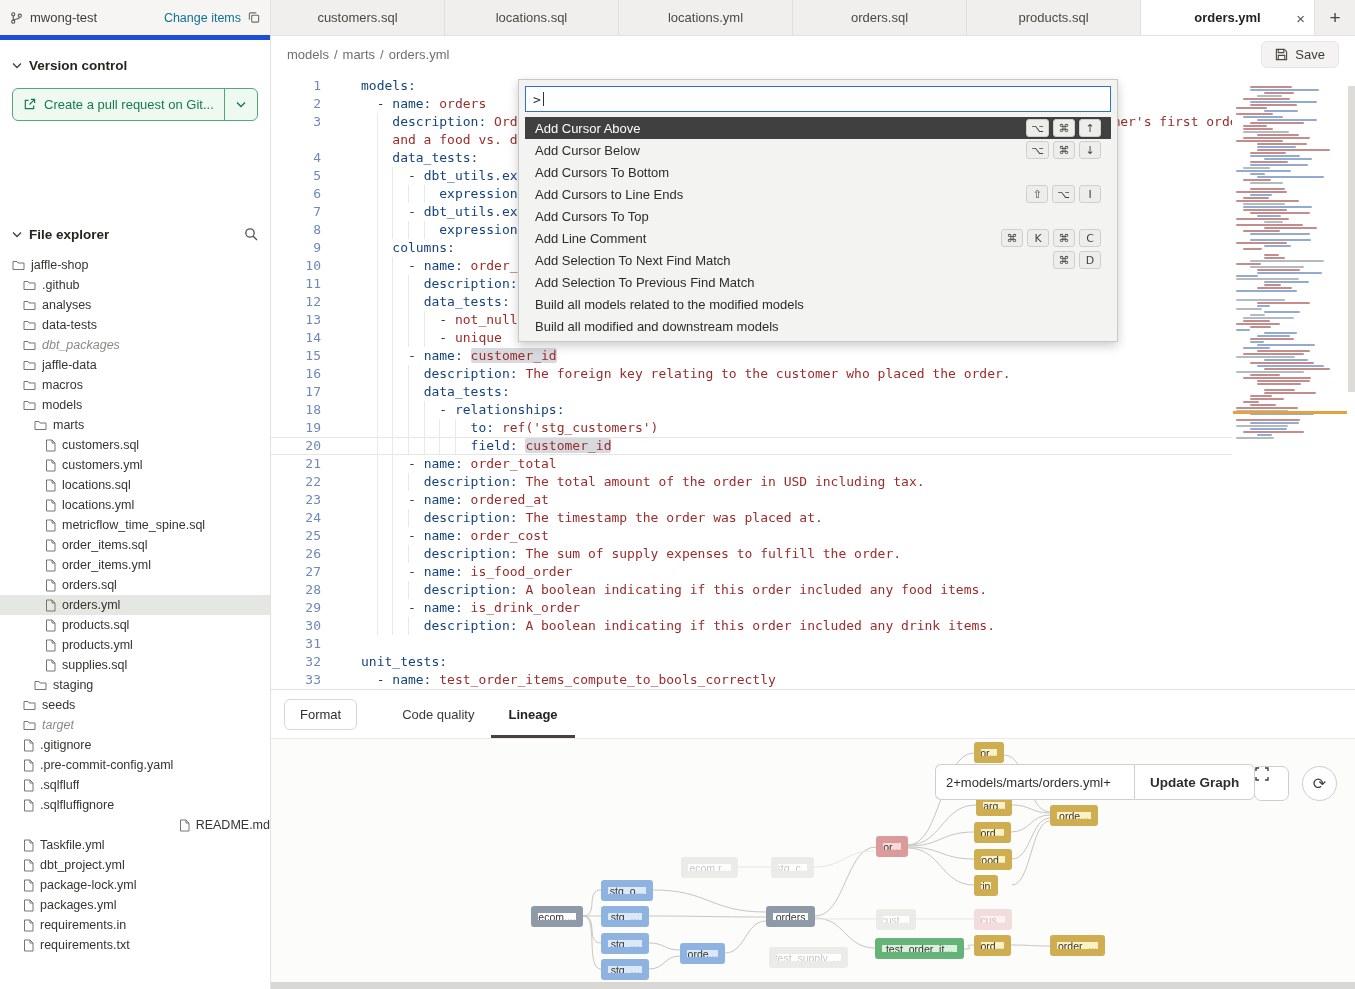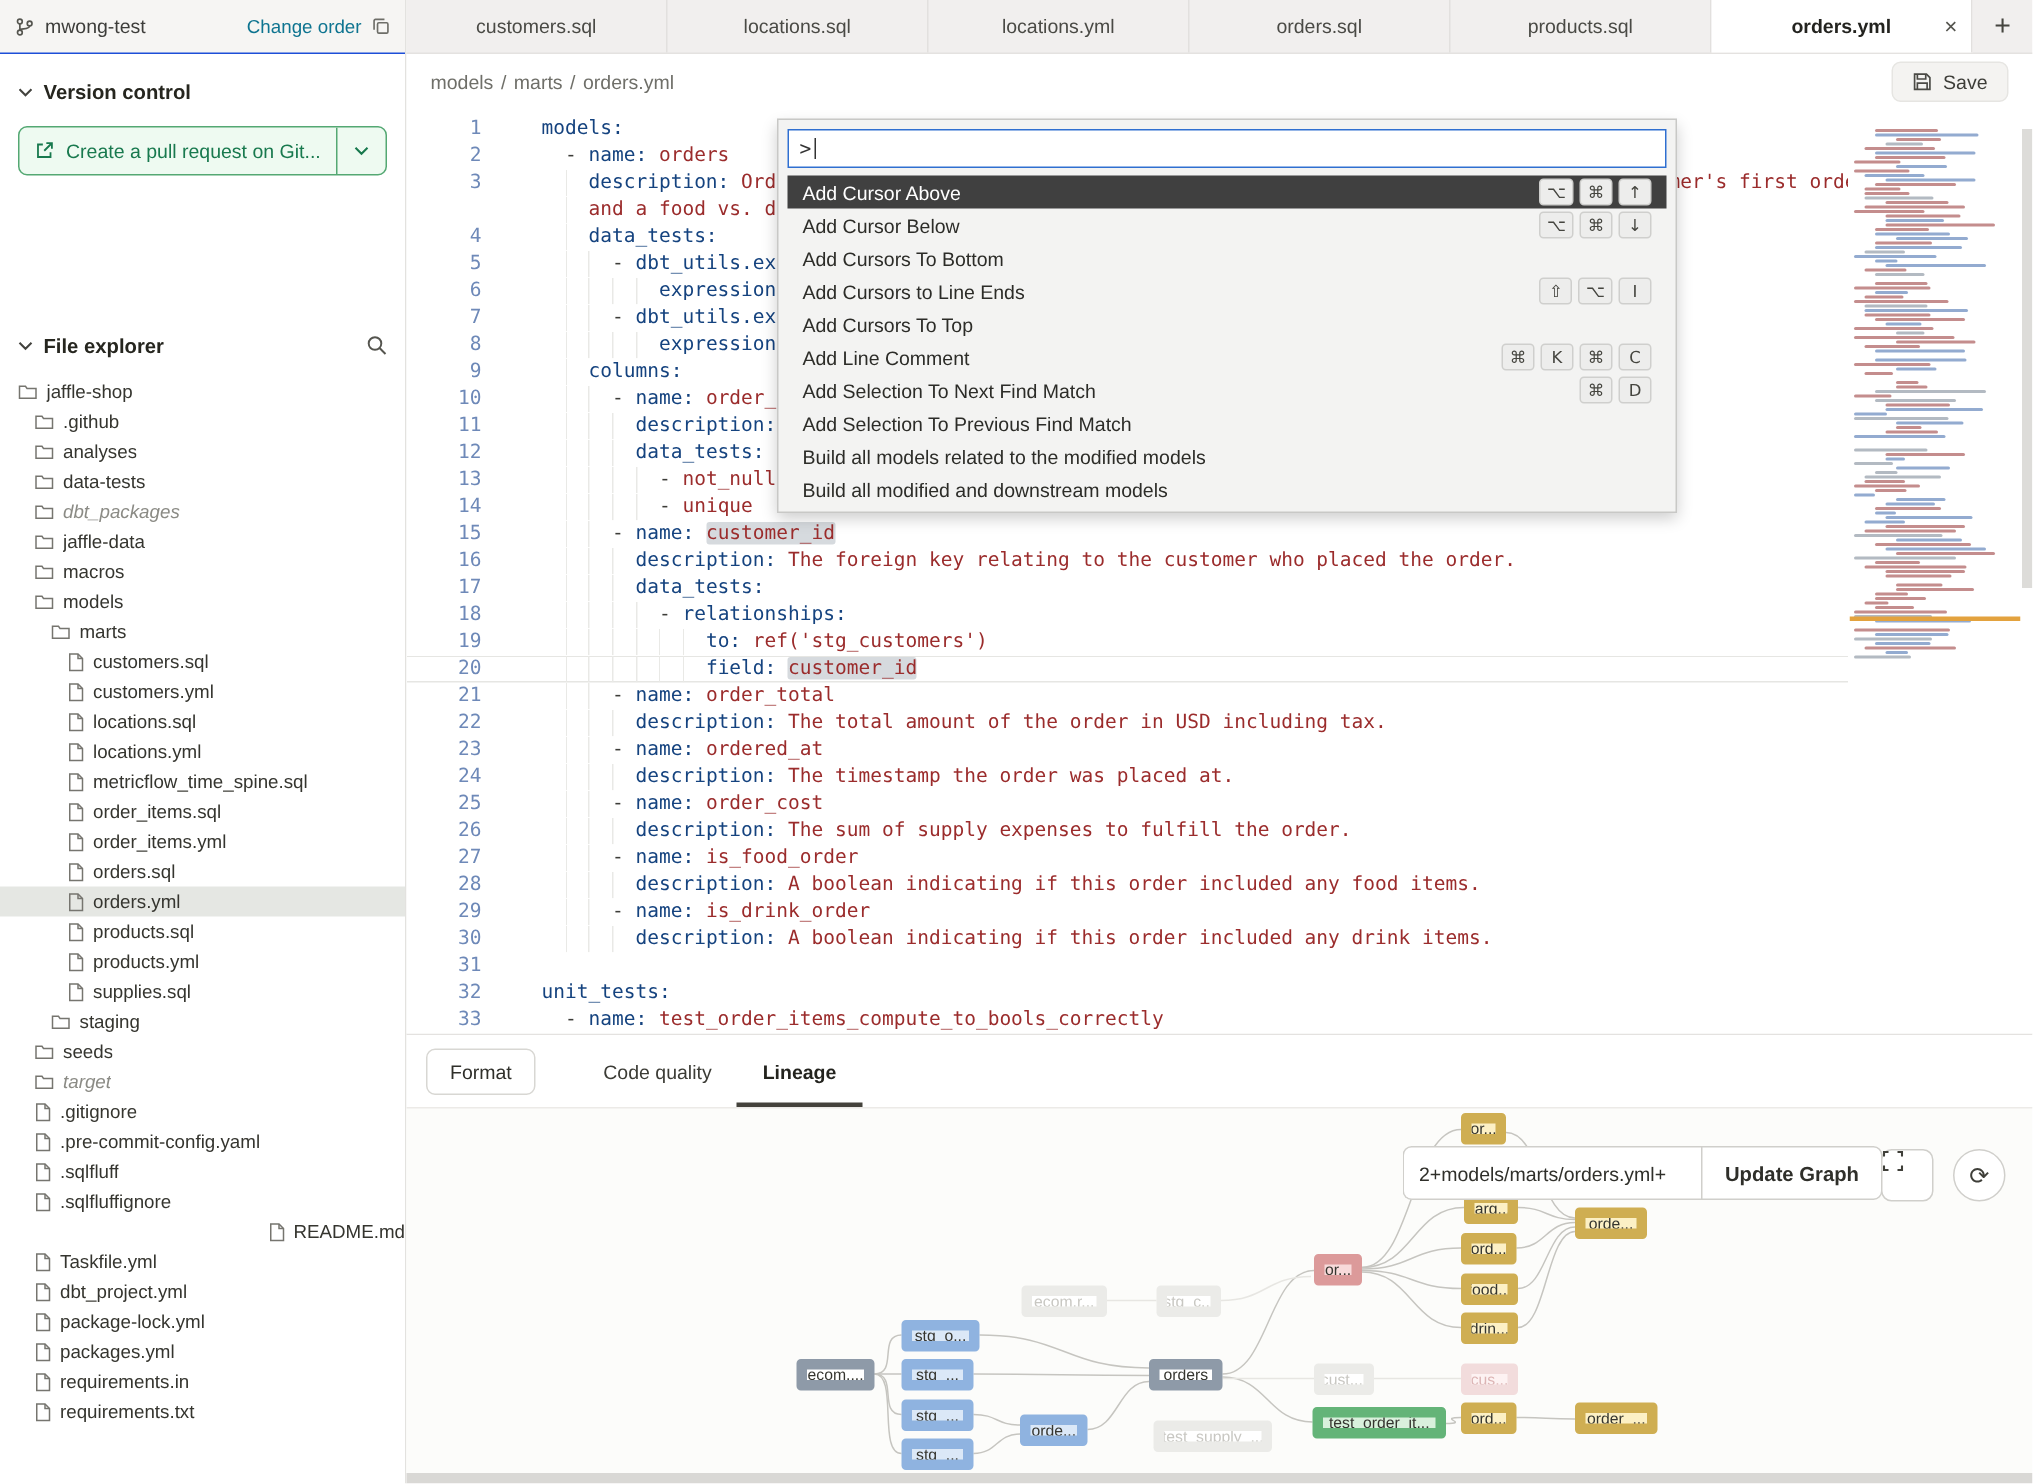--- a/index.html
+++ b/index.html
@@ -4,21 +4,21 @@
 <style>
   html,body{margin:0;padding:0;width:1355px;height:989px;overflow:hidden;background:#fff;
     font-family:"Liberation Sans",sans-serif;-webkit-font-smoothing:antialiased;}
   .app{display:flex;width:1355px;height:989px;}
   .ic{display:inline-flex;align-items:center;justify-content:center;flex:none;}
 
   
   .sidebar{width:270px;min-width:270px;height:100%;background:#fff;border-right:1px solid #e3e2df;
     display:flex;flex-direction:column;overflow:hidden;}
   .sidebar-top{height:35px;background:#f6f5f3;display:flex;align-items:center;padding:0 10px;gap:7px;
-    border-bottom:1px solid #1d4ed8;flex:none;}
+    border-bottom:5px solid #1d4ed8;flex:none;}
   .branch-name{font-size:13px;color:#3d3d3a;}
   .change-branch{font-size:12.5px;color:#0e7490;margin-left:auto;cursor:pointer;text-decoration:none;}
   .vc-section{padding:16px 12px 0 12px;flex:none;}
   .section-header{display:flex;align-items:center;gap:7px;font-size:13.5px;font-weight:bold;color:#26261f;height:18px;}
   .pr-btn{margin-top:14px;display:flex;border:1px solid #54a873;border-radius:6px;overflow:hidden;
     background:#eefaf1;color:#18794e;cursor:pointer;}
   .pr-main{flex:1;display:flex;align-items:center;gap:8px;padding:8px 10px;font-size:13px;white-space:nowrap;overflow:hidden;}
   .pr-caret{width:32px;border-left:1px solid #54a873;display:flex;align-items:center;justify-content:center;}
   .fe-section{flex:1;display:flex;flex-direction:column;min-height:0;}
   .fe-header{margin:104px 12px 0 12px;}
@@ -121,21 +121,21 @@
     <div class="sidebar-top">
       <span class="ic">
         <svg width="13" height="14" viewBox="0 0 14 14" fill="none" stroke="#55554f" stroke-width="1.2">
           <circle cx="3.5" cy="3" r="1.7"></circle>
             <circle cx="3.5" cy="11" r="1.7"></circle>
             <circle cx="10.5" cy="4.5" r="1.7"></circle>
           <path d="M3.5 4.8v4.4M10.5 6.3c0 2.6-7 1.6-7 2.9"></path>
         </svg>
       </span>
       <span class="branch-name">mwong-test</span>
-      <a class="change-branch">Change order</a>
+      <a class="change-branch">Change items</a>
       <span class="ic">
         <svg width="12" height="13" viewBox="0 0 13 13" fill="none" stroke="#6e6e68" stroke-width="1.2">
           <rect x="4" y="4" width="7.5" height="7.5" rx="1"></rect>
             <path d="M9 1.5H2.5a1 1 0 0 0-1 1V9"></path>
         </svg>
       </span>
     </div>
 
     <div class="vc-section">
       <div class="section-header">
@@ -902,21 +902,21 @@
             <path d="M544 180 C574.5 180,574.5 180,605 180" fill="none" stroke="#e7e6e2" stroke-width="1"></path>
             <path d="M645 180 C674 180,674 180,703 180" fill="none" stroke="#e7e6e2" stroke-width="1"></path>
             <path d="M467 128 C483.5 128,483.5 128,500 128" fill="none" stroke="#e7e6e2" stroke-width="1"></path>
             <path d="M543 128 C573 128,573 112,603 112" fill="none" stroke="#e7e6e2" stroke-width="1"></path>
           </svg>
         <div id="lnodes">
             <div class="lnode c-yellow" style="left: 703px; top: 3px; width: 30px;">or...</div>
             <div class="lnode c-yellow" style="left: 705px; top: 56px; width: 36px;">larg...</div>
             <div class="lnode c-yellow" style="left: 703px; top: 83px; width: 37px;">ord...</div>
             <div class="lnode c-yellow" style="left: 703px; top: 110px; width: 38px;">food...</div>
-            <div class="lnode c-yellow" style="left: 703px; top: 136px; width: 38px;">drin...</div>
+            <div class="lnode c-yellow" style="left: 703px; top: 136px; width: 24px;">drin...</div>
             <div class="lnode c-yellow" style="left: 779px; top: 66px; width: 48px;">orde...</div>
             <div class="lnode c-yellow" style="left: 703px; top: 196px; width: 37px;">ord...</div>
             <div class="lnode c-yellow" style="left: 779px; top: 196px; width: 55px;">order_...</div>
             <div class="lnode c-red" style="left: 605px; top: 97px; width: 32px;">or...</div>
             <div class="lnode c-plain" style="left: 260px; top: 167px; width: 52px;">ecom....</div>
             <div class="lnode c-blue" style="left: 330px; top: 141px; width: 52px;">stg_o...</div>
             <div class="lnode c-blue" style="left: 330px; top: 167px; width: 48px;">stg_...</div>
             <div class="lnode c-blue" style="left: 330px; top: 194px; width: 48px;">stg_...</div>
             <div class="lnode c-blue" style="left: 330px; top: 220px; width: 48px;">stg_...</div>
             <div class="lnode c-blue" style="left: 409px; top: 204px; width: 45px;">orde...</div>

